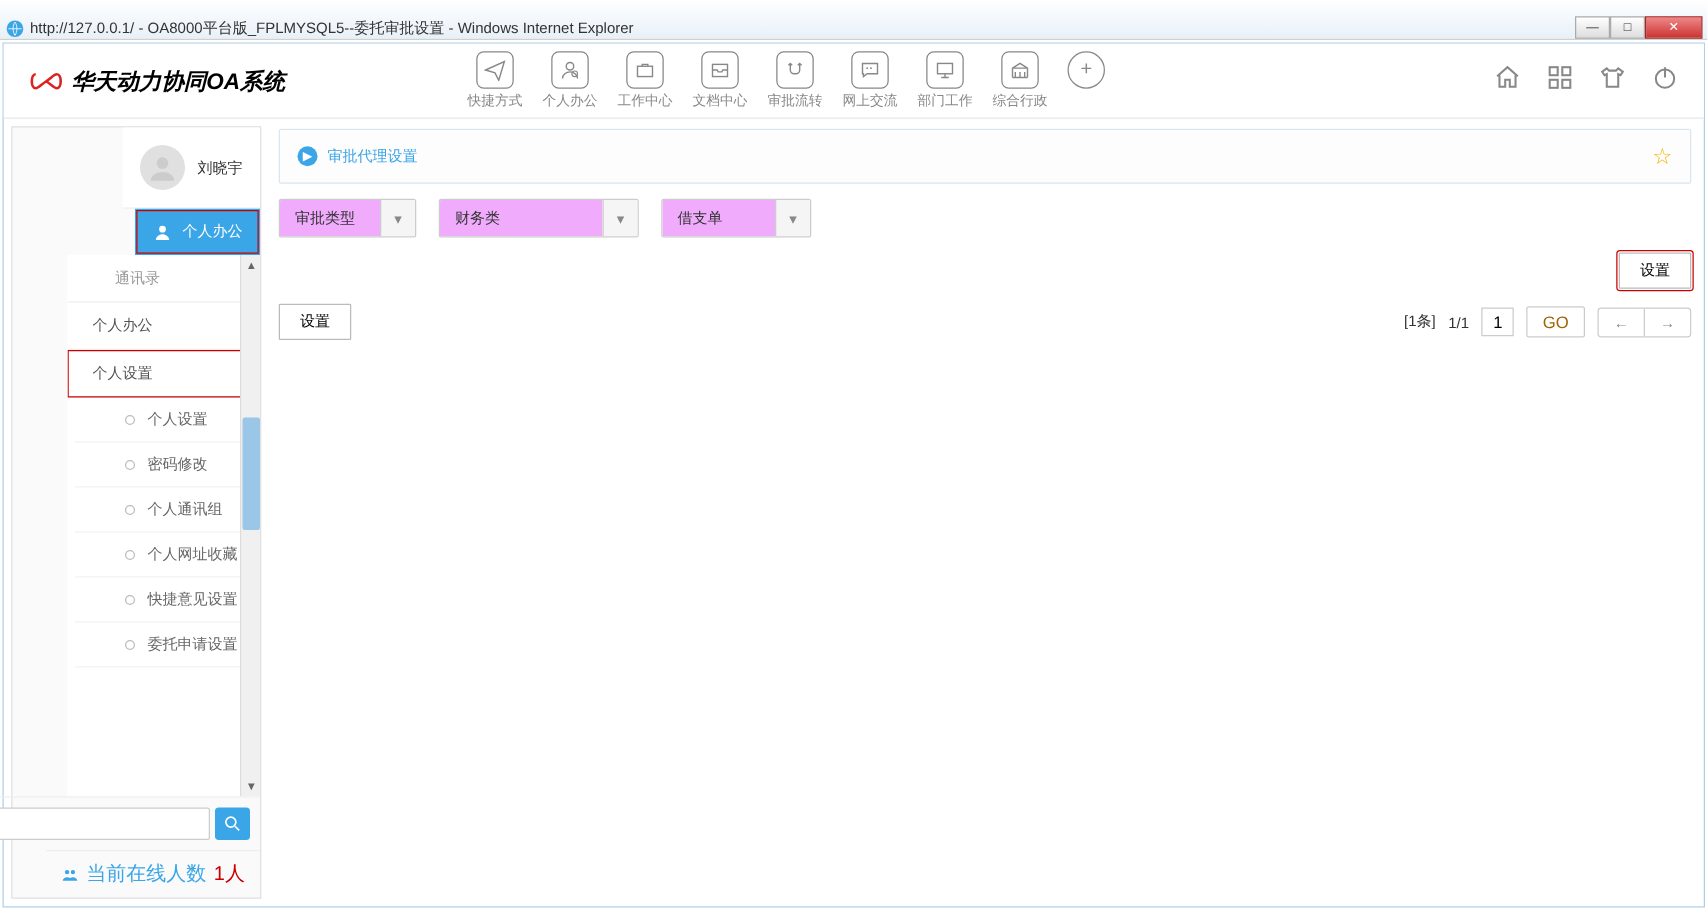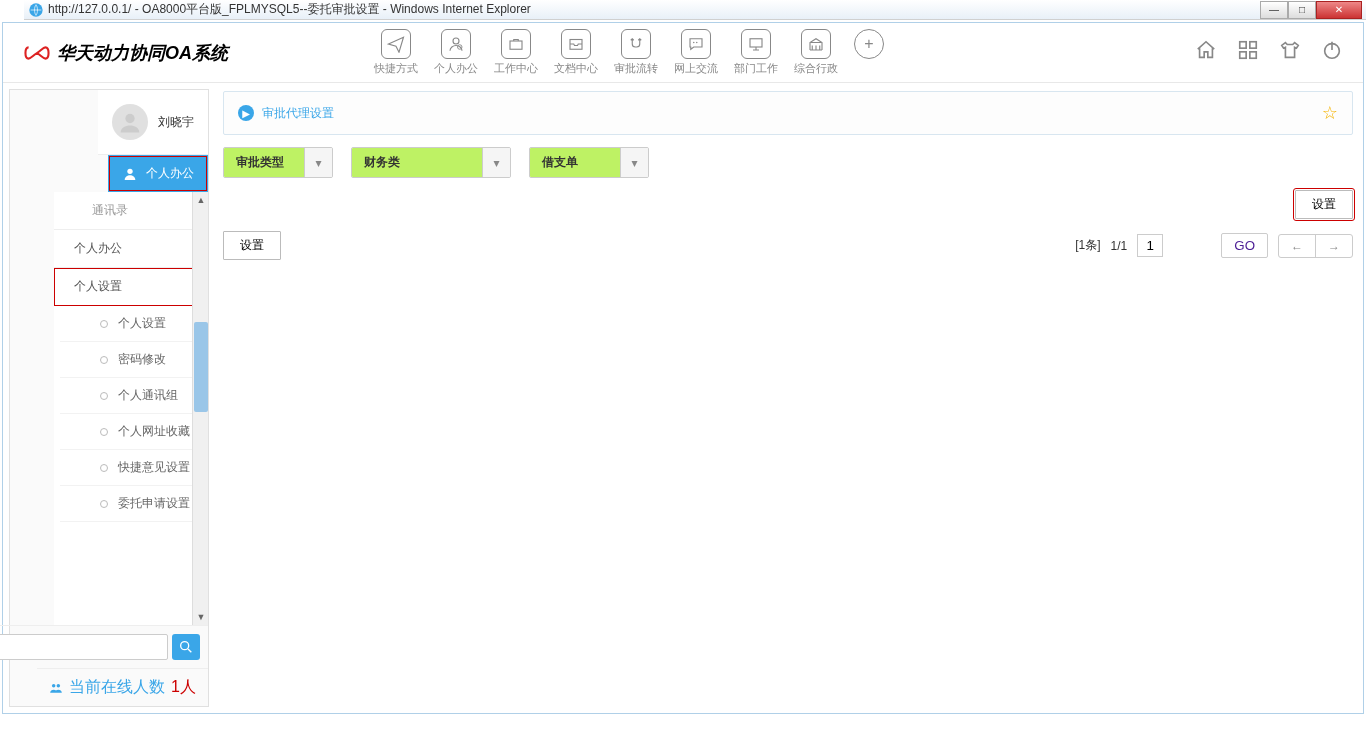--- a/index.html
+++ b/index.html
@@ -1,18 +1,18 @@
 <!DOCTYPE html>
 <html><head>
   <meta charset="utf-8">
   <style>
     * { margin: 0; padding: 0; box-sizing: border-box; font-family: "Microsoft YaHei", Arial, sans-serif; }
     body { background: #fff; font-size: 12px; color: #333; }
     
-    .titlebar { height: 20px; background: linear-gradient(#fff, #e8f0f8); border-bottom: 1px solid #d0d0d0; display: flex; align-items: center; padding: 0 4px; margin-left: 24px; }
+    .titlebar { height: 32px; background: linear-gradient(#fff, #e8f0f8); border-bottom: 1px solid #d0d0d0; display: flex; align-items: flex-end; padding: 0 4px; }
     .titlebar-icon { width: 16px; height: 16px; margin-right: 4px; color: #0078d4; }
     .titlebar-text { flex: 1; font-size: 12px; color: #333; }
     .win-controls { display: flex; gap: 0; }
     .win-btn { width: 28px; height: 18px; display: flex; align-items: center; justify-content: center; border: 1px solid #aaa; background: linear-gradient(#fff, #ddd); font-size: 10px; }
     .win-btn.close { background: linear-gradient(#e88, #c33); color: #fff; border-color: #a22; width: 46px; }
     
     .app-frame { border: 1px solid #b0d0e8; margin: 2px; }
     
     .topnav { height: 60px; background: #fff; display: flex; align-items: center; padding: 0 20px; border-bottom: 1px solid #e8e8e8; }
     .logo { display: flex; align-items: center; font-size: 18px; font-weight: bold; font-style: italic; color: #000; }
@@ -44,36 +44,36 @@
     .side-search .sbtn { width: 28px; height: 26px; background: #3aa6e8; color: #fff; display: flex; align-items: center; justify-content: center; border-radius: 3px; cursor: pointer; }
     .side-footer { padding: 8px 12px; font-size: 16px; color: #3aa6e8; display: flex; align-items: center; gap: 6px; border-top: 1px solid #eee; }
     .side-footer .count { color: #c00; }
     
     .main { flex: 1; padding: 8px 10px; display: flex; flex-direction: column; gap: 12px; }
     .panel-header { border: 1px solid #d8e6f0; border-radius: 2px; padding: 10px 14px; display: flex; align-items: center; gap: 8px; color: #3aa6e8; background: #fdfdfd; }
     .panel-header .arrow-icon { width: 16px; height: 16px; border-radius: 50%; background: #3aa6e8; color: #fff; display: flex; align-items: center; justify-content: center; font-size: 10px; }
     .panel-header .star { margin-left: auto; color: #f5b301; font-size: 18px; }
     .filters { display: flex; gap: 18px; }
     .dropdown { display: flex; border: 1px solid #ccc; border-radius: 2px; overflow: hidden; }
-    .dropdown .dd-label { padding: 6px 12px; min-width: 80px; background: #bef264; font-weight: bold; }
+    .dropdown .dd-label { padding: 6px 12px; min-width: 80px; background: #f0abfc; }
     .dropdown .dd-caret { width: 28px; border-left: 1px solid #ccc; background: #f5f5f5; display: flex; align-items: center; justify-content: center; color: #888; }
     .dropdown.wide .dd-label { min-width: 130px; }
     .dropdown.xwide .dd-label { min-width: 90px; }
     .action-row { display: flex; justify-content: flex-end; }
     .btn { border: 1px solid #bbb; background: #fff; padding: 5px 16px; cursor: pointer; font-size: 12px; border-radius: 1px; }
     .btn.highlight { outline: 1px solid #c00; outline-offset: 1px; }
     .table { border: 1px solid #ddd; border-collapse: collapse; width: 100%; }
     .table th, .table td { border: 1px solid #e4e4e4; padding: 8px 10px; text-align: left; font-weight: normal; font-size: 12px; }
     .table th { background: #fafafa; text-align: center; }
     .table th.chk, .table td.chk { width: 36px; text-align: center; }
     .table td.chk.hl { outline: 1px solid #c00; outline-offset: -1px; }
     .tfoot { display: flex; align-items: center; gap: 10px; }
     .tfoot .spacer { flex: 1; }
     .page-input { width: 26px; border: 1px solid #ccc; text-align: center; padding: 3px 2px; }
-    .page-btn { border: 1px solid #ccc; background: #fff; padding: 4px 12px; cursor: pointer; border-radius: 2px; color: #4c1d95; margin-left: 48px; }
+    .page-btn { border: 1px solid #ccc; background: #fff; padding: 4px 12px; cursor: pointer; border-radius: 2px; color: #a16207; }
     .arrowpair { display: flex; border: 1px solid #ccc; border-radius: 3px; overflow: hidden; }
     .arrowpair span { padding: 4px 12px; color: #888; }
     .arrowpair span:first-child { border-right: 1px solid #ccc; }
     
     .scrollbar-fake { position: absolute; right: 0; top: 0; width: 16px; height: 100%; background: #f0f0f0; border-left: 1px solid #ddd; }
     .scrollbar-fake .thumb { position: absolute; top: 130px; width: 14px; left: 1px; height: 90px; background: #9ac6e8; border-radius: 2px; }
     .scrollbar-fake .arrow { position: absolute; width: 14px; height: 14px; left: 1px; display: flex; align-items: center; justify-content: center; font-size: 9px; color: #666; }
     .scrollbar-fake .arrow.up { top: 1px; }
     .scrollbar-fake .arrow.down { bottom: 1px; }
   </style>

